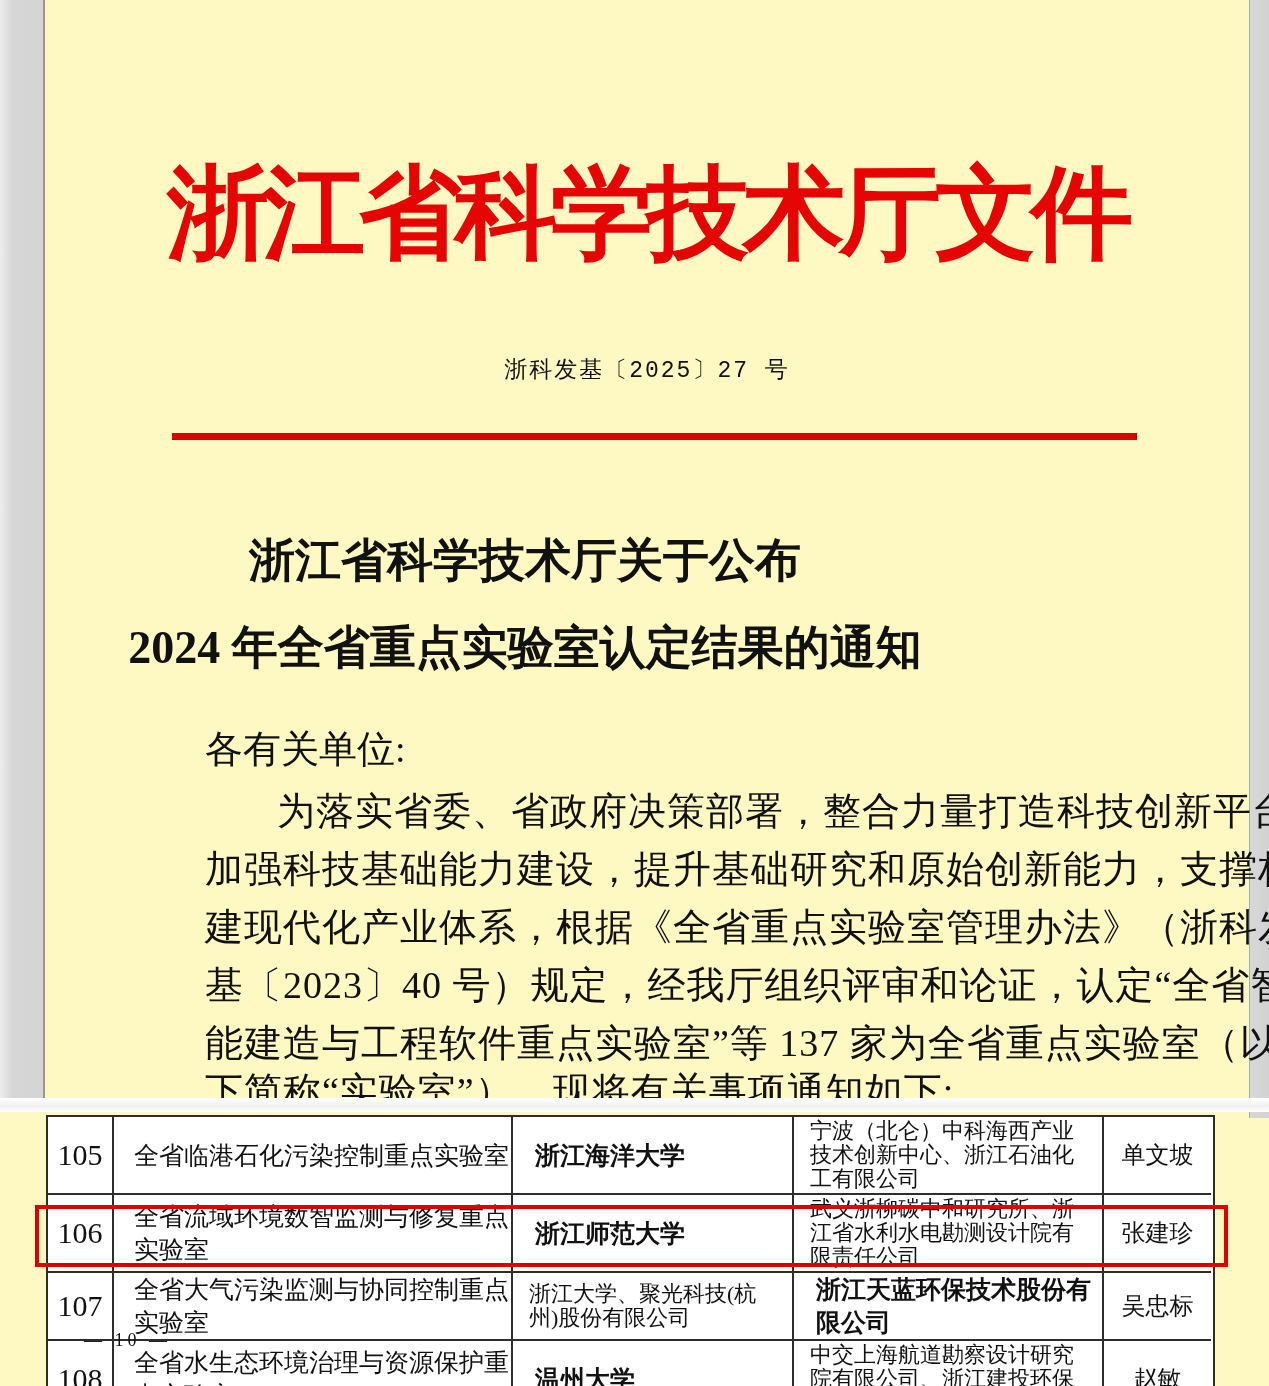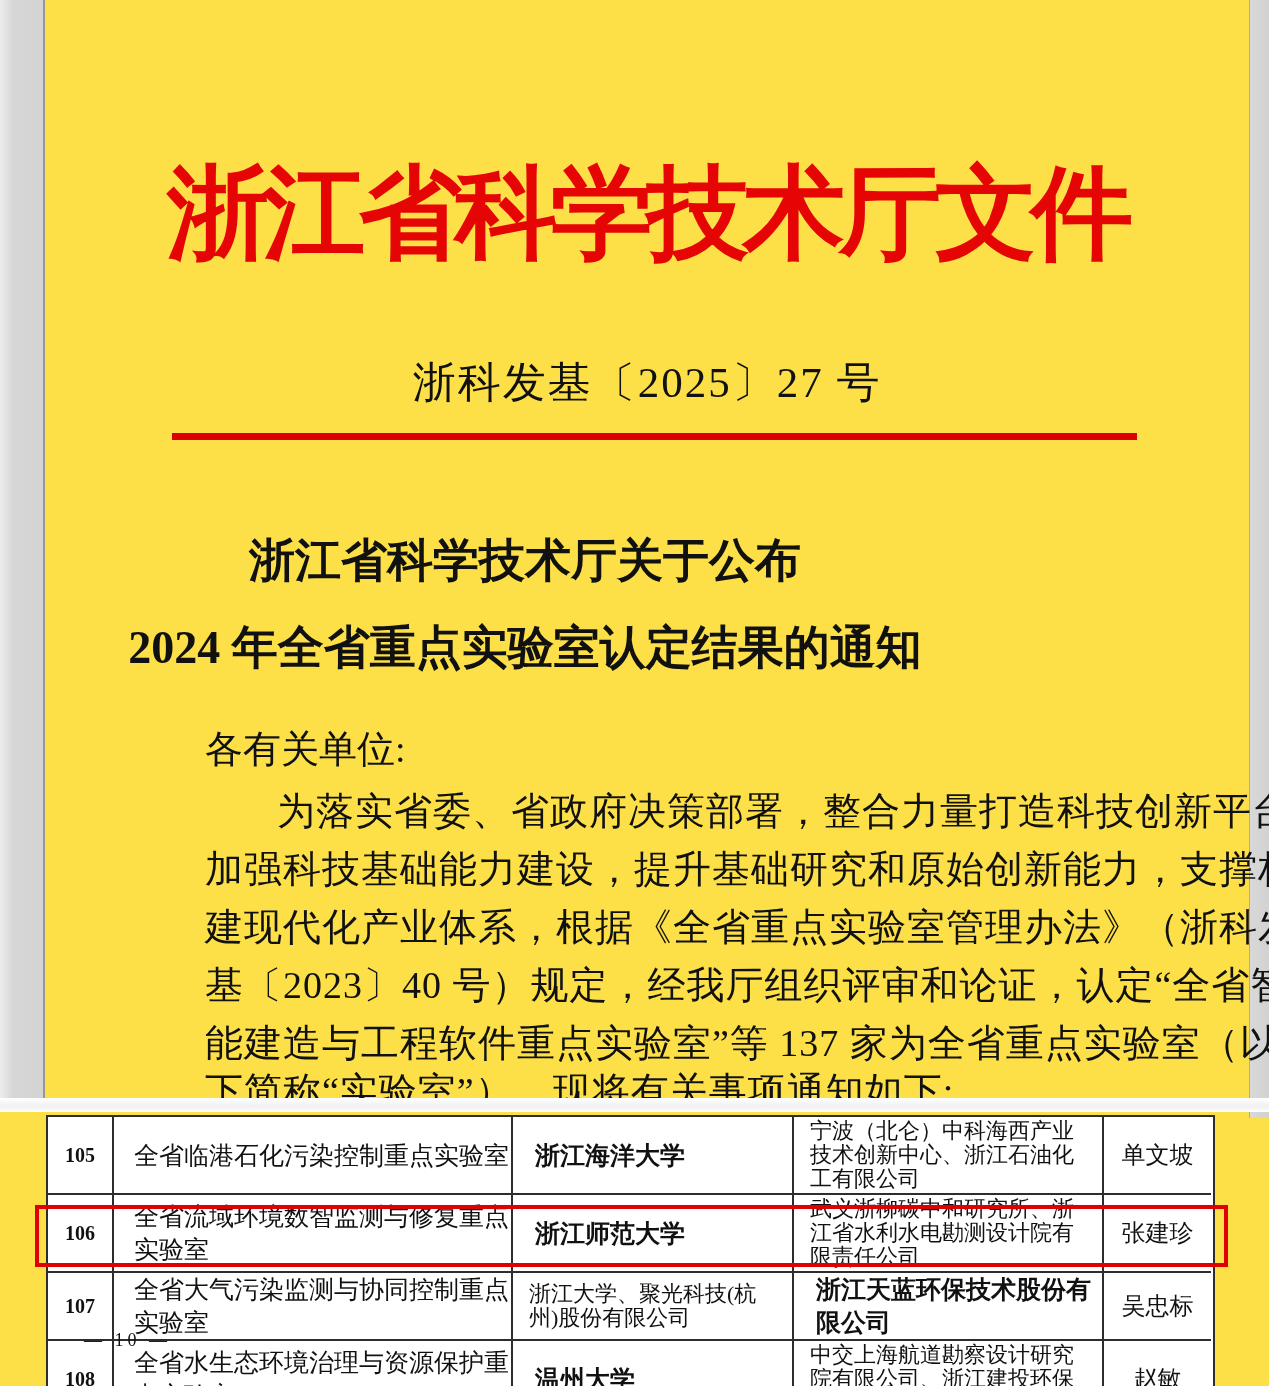--- a/index.html
+++ b/index.html
@@ -1,42 +1,43 @@
 <!DOCTYPE html>
 <html><head>
 <meta charset="utf-8">
 <style>
   * { margin:0; padding:0; box-sizing:border-box; }
   html,body { background:#ffffff; }
   .stage {
     position:relative;
     width:1269px; height:1386px;
-    background:#fde047;
+    background:#fef9c3;
     overflow:hidden;
     font-family:"Liberation Serif","DejaVu Serif",serif;
     color:#111111;
   }
   
   .margin-strip { position:absolute; top:0; background:linear-gradient(90deg,#ededed 0%,#d6d6d6 30%,#d4d4d4 100%); }
   .margin-left  { left:0; width:45px; height:1110px; border-right:2px solid #979797; border-radius:0 0 6px 0; }
   .margin-right { right:0; width:20px; height:1118px; border-left:1px solid #ababab; background:linear-gradient(90deg,#d8d8d8 0%,#d2d2d2 100%); }
 
   .doc-header-title {
     position:absolute; left:45px; top:146px; width:1204px;
     text-align:center;
     font-size:102px; font-weight:bold;
     letter-spacing:-6px;
     color:#e60505;
     white-space:nowrap;
   }
   .doc-number {
     position:absolute; left:45px; top:354px; width:1204px;
     text-align:center;
-    font-size:43px;
+    font-size:23px;
     letter-spacing:2px;
+    font-family:Liberation Mono, monospace;
   }
   .red-rule {
     position:absolute; left:172px; top:433px;
     width:965px; height:7px;
     background:#dd0000;
   }
   .subtitle { position:absolute; left:45px; width:960px; text-align:center; font-weight:bold; font-size:46px; white-space:nowrap; }
   .subtitle-1 { top:530px; }
   .subtitle-2 { top:617px; }
 
@@ -63,21 +64,21 @@
   .trow { display:grid; grid-template-columns:66px 399px 281px 310px 107px; }
   .trow + .trow .tcell { border-top:2px solid #2d2d2d; }
   .tcell {
     border-right:2px solid #2d2d2d;
     min-height:47px;
     display:flex; align-items:center;
     font-size:25px;
     overflow:hidden;
   }
   .tcell:last-child { border-right:none; }
-  .cell-no       { justify-content:center; font-size:20px; font-family:"Liberation Serif","DejaVu Serif",serif;font-weight:bold; }
+  .cell-no       { justify-content:center; font-size:30px; font-family:"Liberation Serif","DejaVu Serif",serif; }
   .cell-lab      { padding-left:20px; }
   .cell-institution { padding-left:22px;font-weight:bold; }
   .cell-partners { font-size:22px; line-height:24px; padding:2px 16px; }
   .cell-director { justify-content:center; font-size:24px; }
 
   
   .highlight-box {
     position:absolute; left:35px; top:1205px;
     width:1193px; height:62px;
     border:4px solid #e10000;

